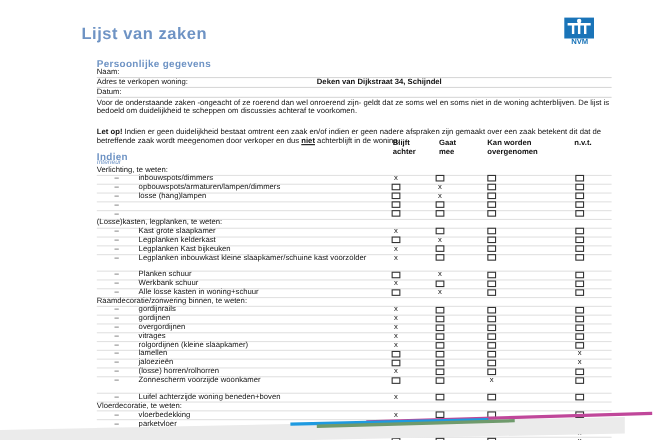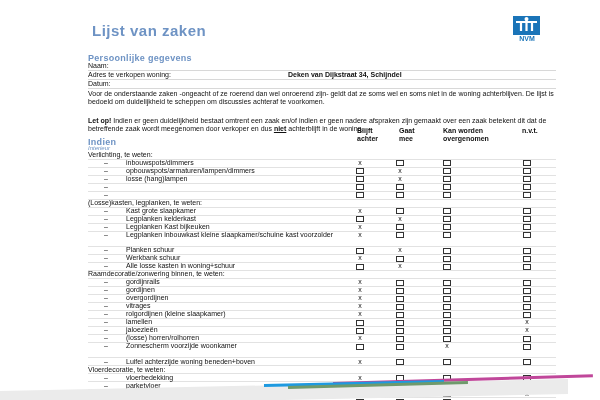--- a/index.html
+++ b/index.html
@@ -1,18 +1,18 @@
 <!DOCTYPE html>
 <html><head>
 <meta charset="utf-8">
 <style>
   html, body { margin:0; padding:0; }
   body { width:600px; height:400px; background:#fff; position:relative; overflow:hidden;
          font-family:"Liberation Sans", sans-serif; color:#111; }
-  .title { position:absolute; left:92px; top:22px; font-size:15px; font-weight:bold; color:#6e93c4; letter-spacing:0.5px; }
+  .title { position:absolute; left:74px; top:22px; font-size:15px; font-weight:bold; color:#6e93c4; letter-spacing:0.5px; }
   .logo { position:absolute; left:510px; top:16px; width:34px; height:30px; }
   .logo-box { position:absolute; left:3px; top:0; width:27px; height:19px; background:#1a74b8; }
   .logo-text { position:absolute; left:0; top:19px; width:34px; text-align:center; font-size:7px; font-weight:bold; color:#1a74b8; }
   .section-h { position:absolute; left:88px; font-size:9px; color:#6e93c4; font-weight:bold; letter-spacing:0.3px; }
   .line-row { position:absolute; left:88px; width:468px; font-size:7px; border-bottom:1px solid #d8d8d8; height:8px; line-height:8px; }
   .para { position:absolute; left:88px; width:470px; font-size:7px; line-height:8px; }
   .bold { font-weight:bold; }
   .u { text-decoration:underline; font-weight:bold; }
   .colh { position:absolute; font-size:7px; font-weight:bold; line-height:8px; }
   .sub { position:absolute; left:88px; font-size:6px; color:#6e93c4; font-style:italic; }

